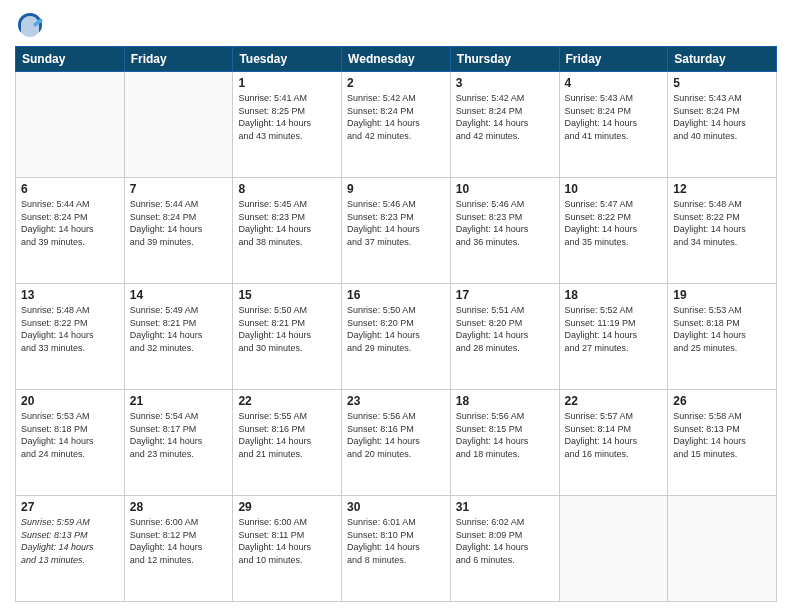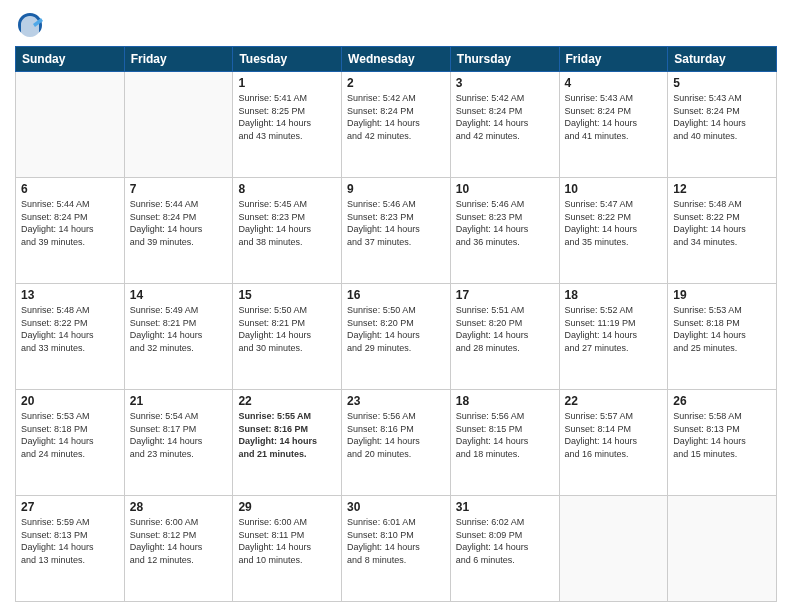--- a/index.html
+++ b/index.html
@@ -277,21 +277,21 @@
           </td>
           <td>
             <div class="day-num">21</div>
             <div class="day-info" style="white-space: pre-line;">Sunrise: 5:54 AM
 Sunset: 8:17 PM
 Daylight: 14 hours
 and 23 minutes.</div>
           </td>
           <td>
             <div class="day-num">22</div>
-            <div class="day-info" style="white-space: pre-line; font-weight: bold;">Sunrise: 5:55 AM
+            <div class="day-info" style="white-space: pre-line;">Sunrise: 5:55 AM
 Sunset: 8:16 PM
 Daylight: 14 hours
 and 21 minutes.</div>
           </td>
           <td>
             <div class="day-num">23</div>
             <div class="day-info" style="white-space: pre-line;">Sunrise: 5:56 AM
 Sunset: 8:16 PM
 Daylight: 14 hours
 and 20 minutes.</div>
@@ -314,21 +314,21 @@
             <div class="day-num">26</div>
             <div class="day-info" style="white-space: pre-line;">Sunrise: 5:58 AM
 Sunset: 8:13 PM
 Daylight: 14 hours
 and 15 minutes.</div>
           </td>
         </tr>
         <tr>
           <td>
             <div class="day-num">27</div>
-            <div class="day-info" style="white-space: pre-line;">Sunrise: 5:59 AM
+            <div class="day-info" style="white-space: pre-line; font-style: italic;">Sunrise: 5:59 AM
 Sunset: 8:13 PM
 Daylight: 14 hours
 and 13 minutes.</div>
           </td>
           <td>
             <div class="day-num">28</div>
             <div class="day-info" style="white-space: pre-line;">Sunrise: 6:00 AM
 Sunset: 8:12 PM
 Daylight: 14 hours
 and 12 minutes.</div>

